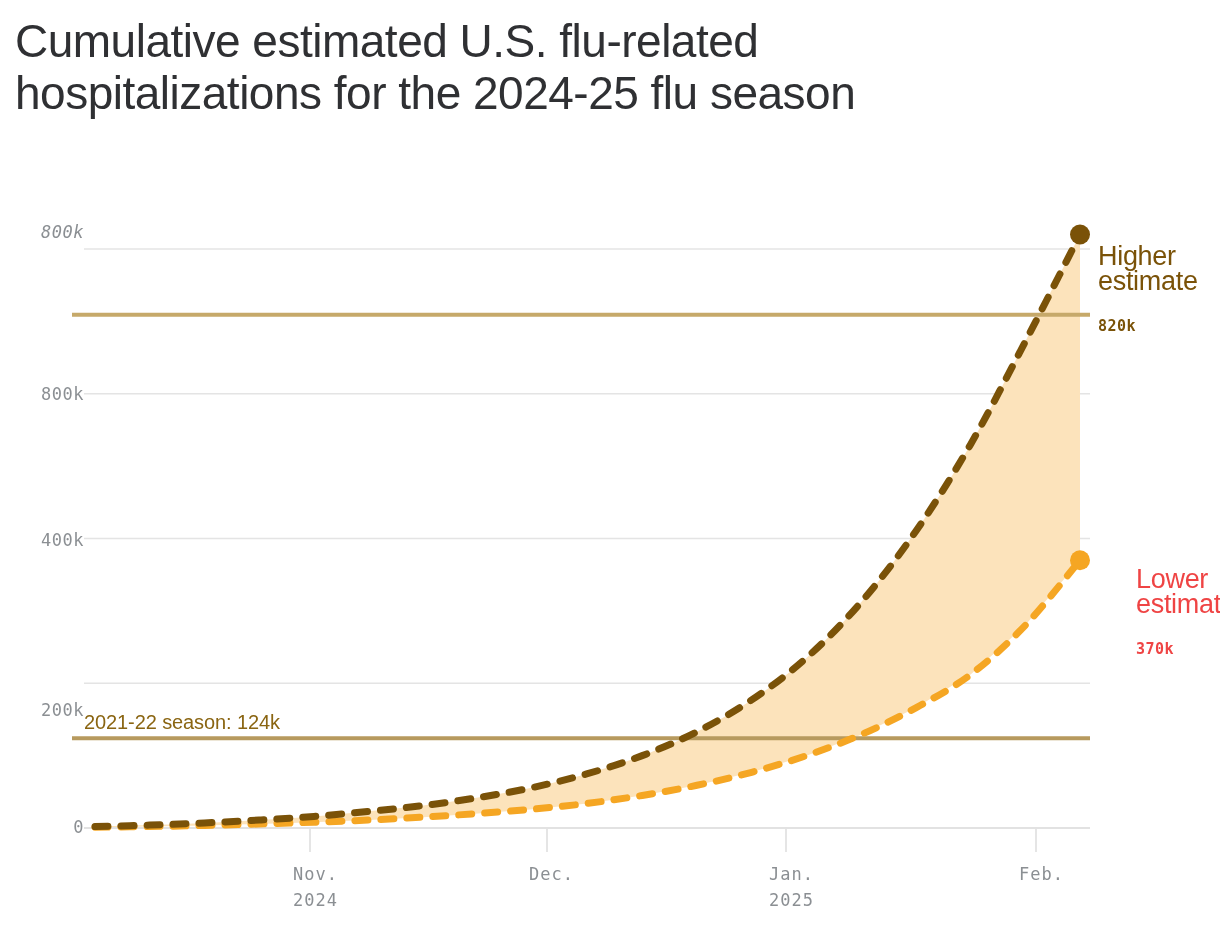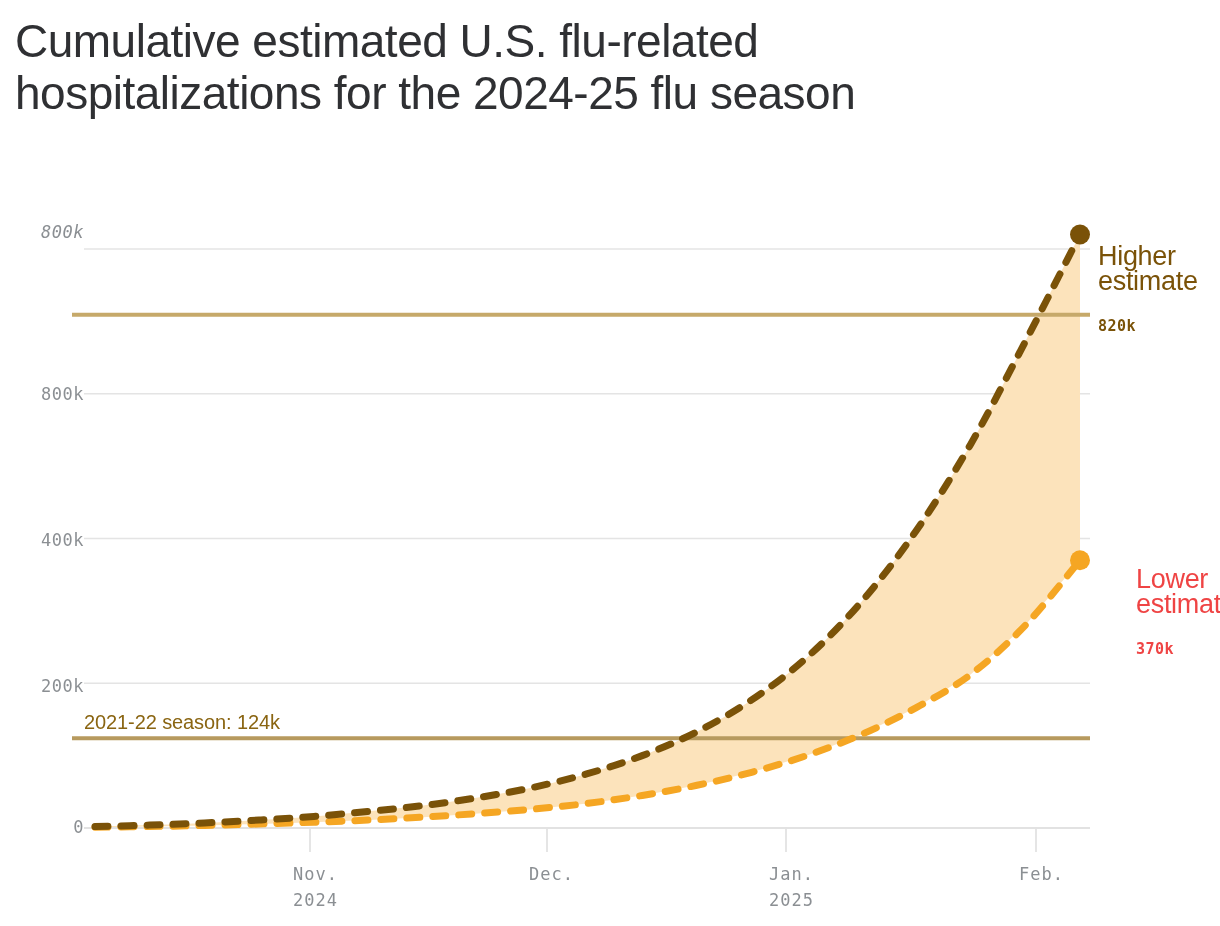--- a/index.html
+++ b/index.html
@@ -153,21 +153,21 @@
       <g id="endpoints">
           <circle cx="1080" cy="234.52499999999998" r="10" fill="#7a5208"></circle>
           <circle cx="1080" cy="560.2125" r="10" fill="#f5a623"></circle>
         </g>
     </svg>
   </div>
 
   <div class="ylabel" style="top:222px;font-style:italic;">800k</div>
   <div class="ylabel" style="top:384px;">800k</div>
   <div class="ylabel" style="top:530px;">400k</div>
-  <div class="ylabel" style="top:676px;">200k</div>
+  <div class="ylabel" style="top:700px;">200k</div>
   <div class="ylabel" style="top:817px;">0</div>
 
   <div class="xlabel" style="left:277px; top:861px;">Nov.
 2024</div>
   <div class="xlabel" style="left:513px; top:861px;">Dec.</div>
   <div class="xlabel" style="left:753px; top:861px;">Jan.
 2025</div>
   <div class="xlabel" style="left:1003px; top:861px;">Feb.</div>
 
   <div class="ref-note" style="left:84px; top:711px;">2021-22 season: 124k</div>

